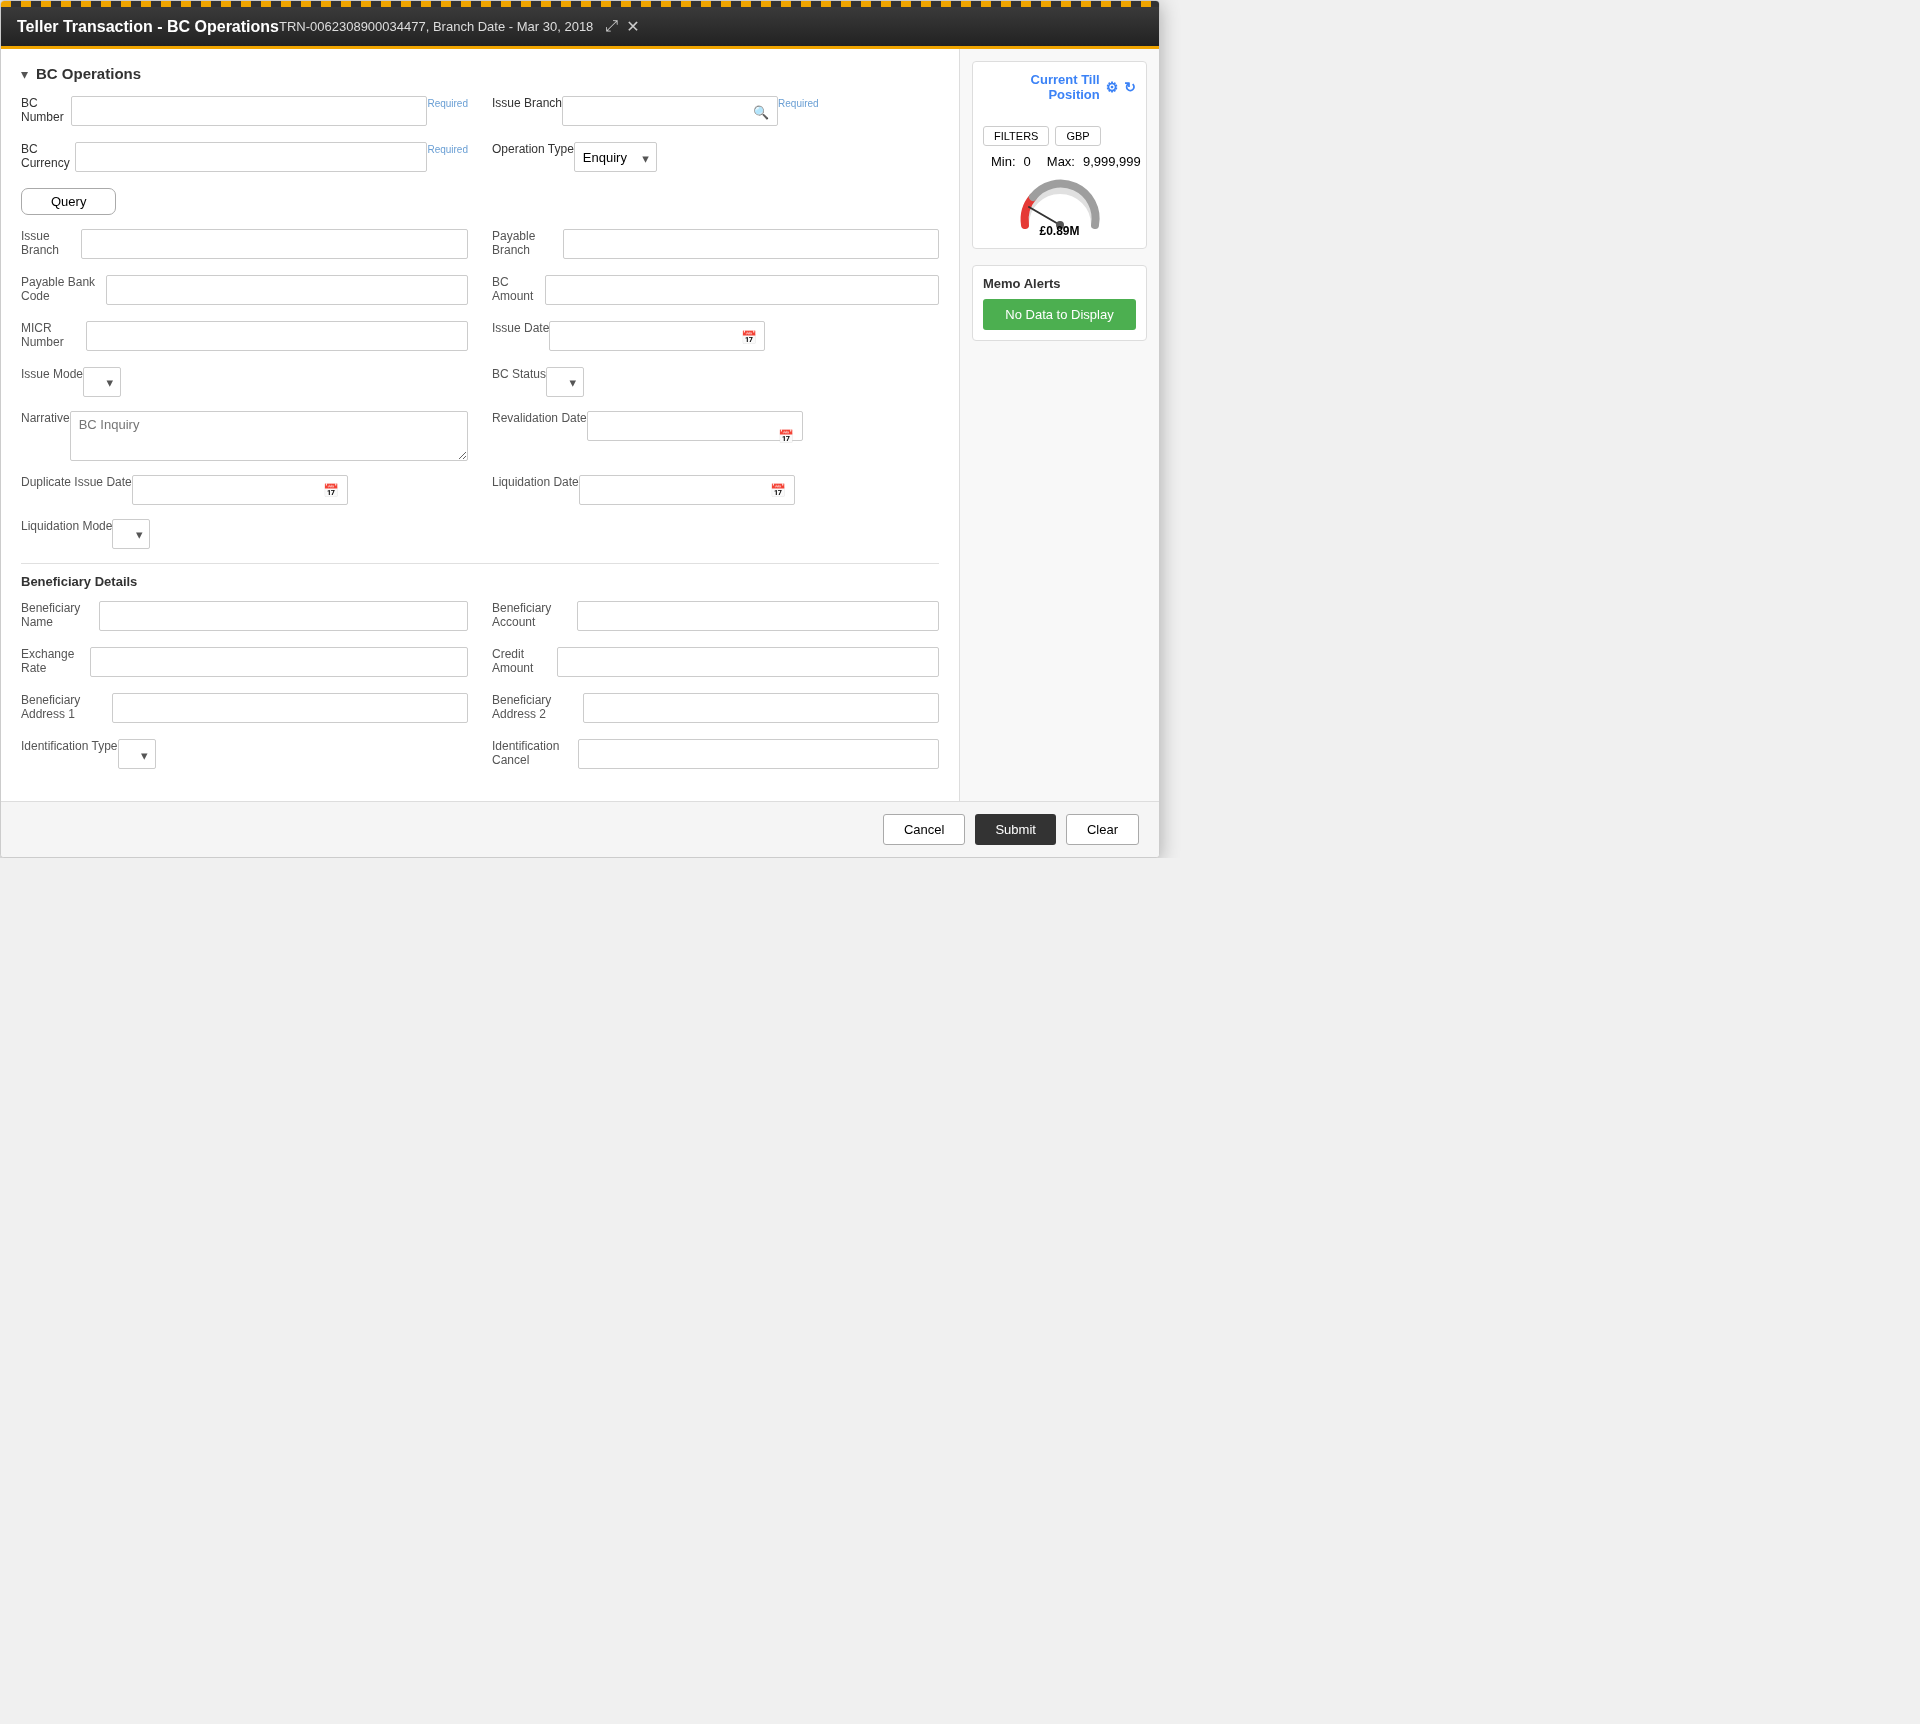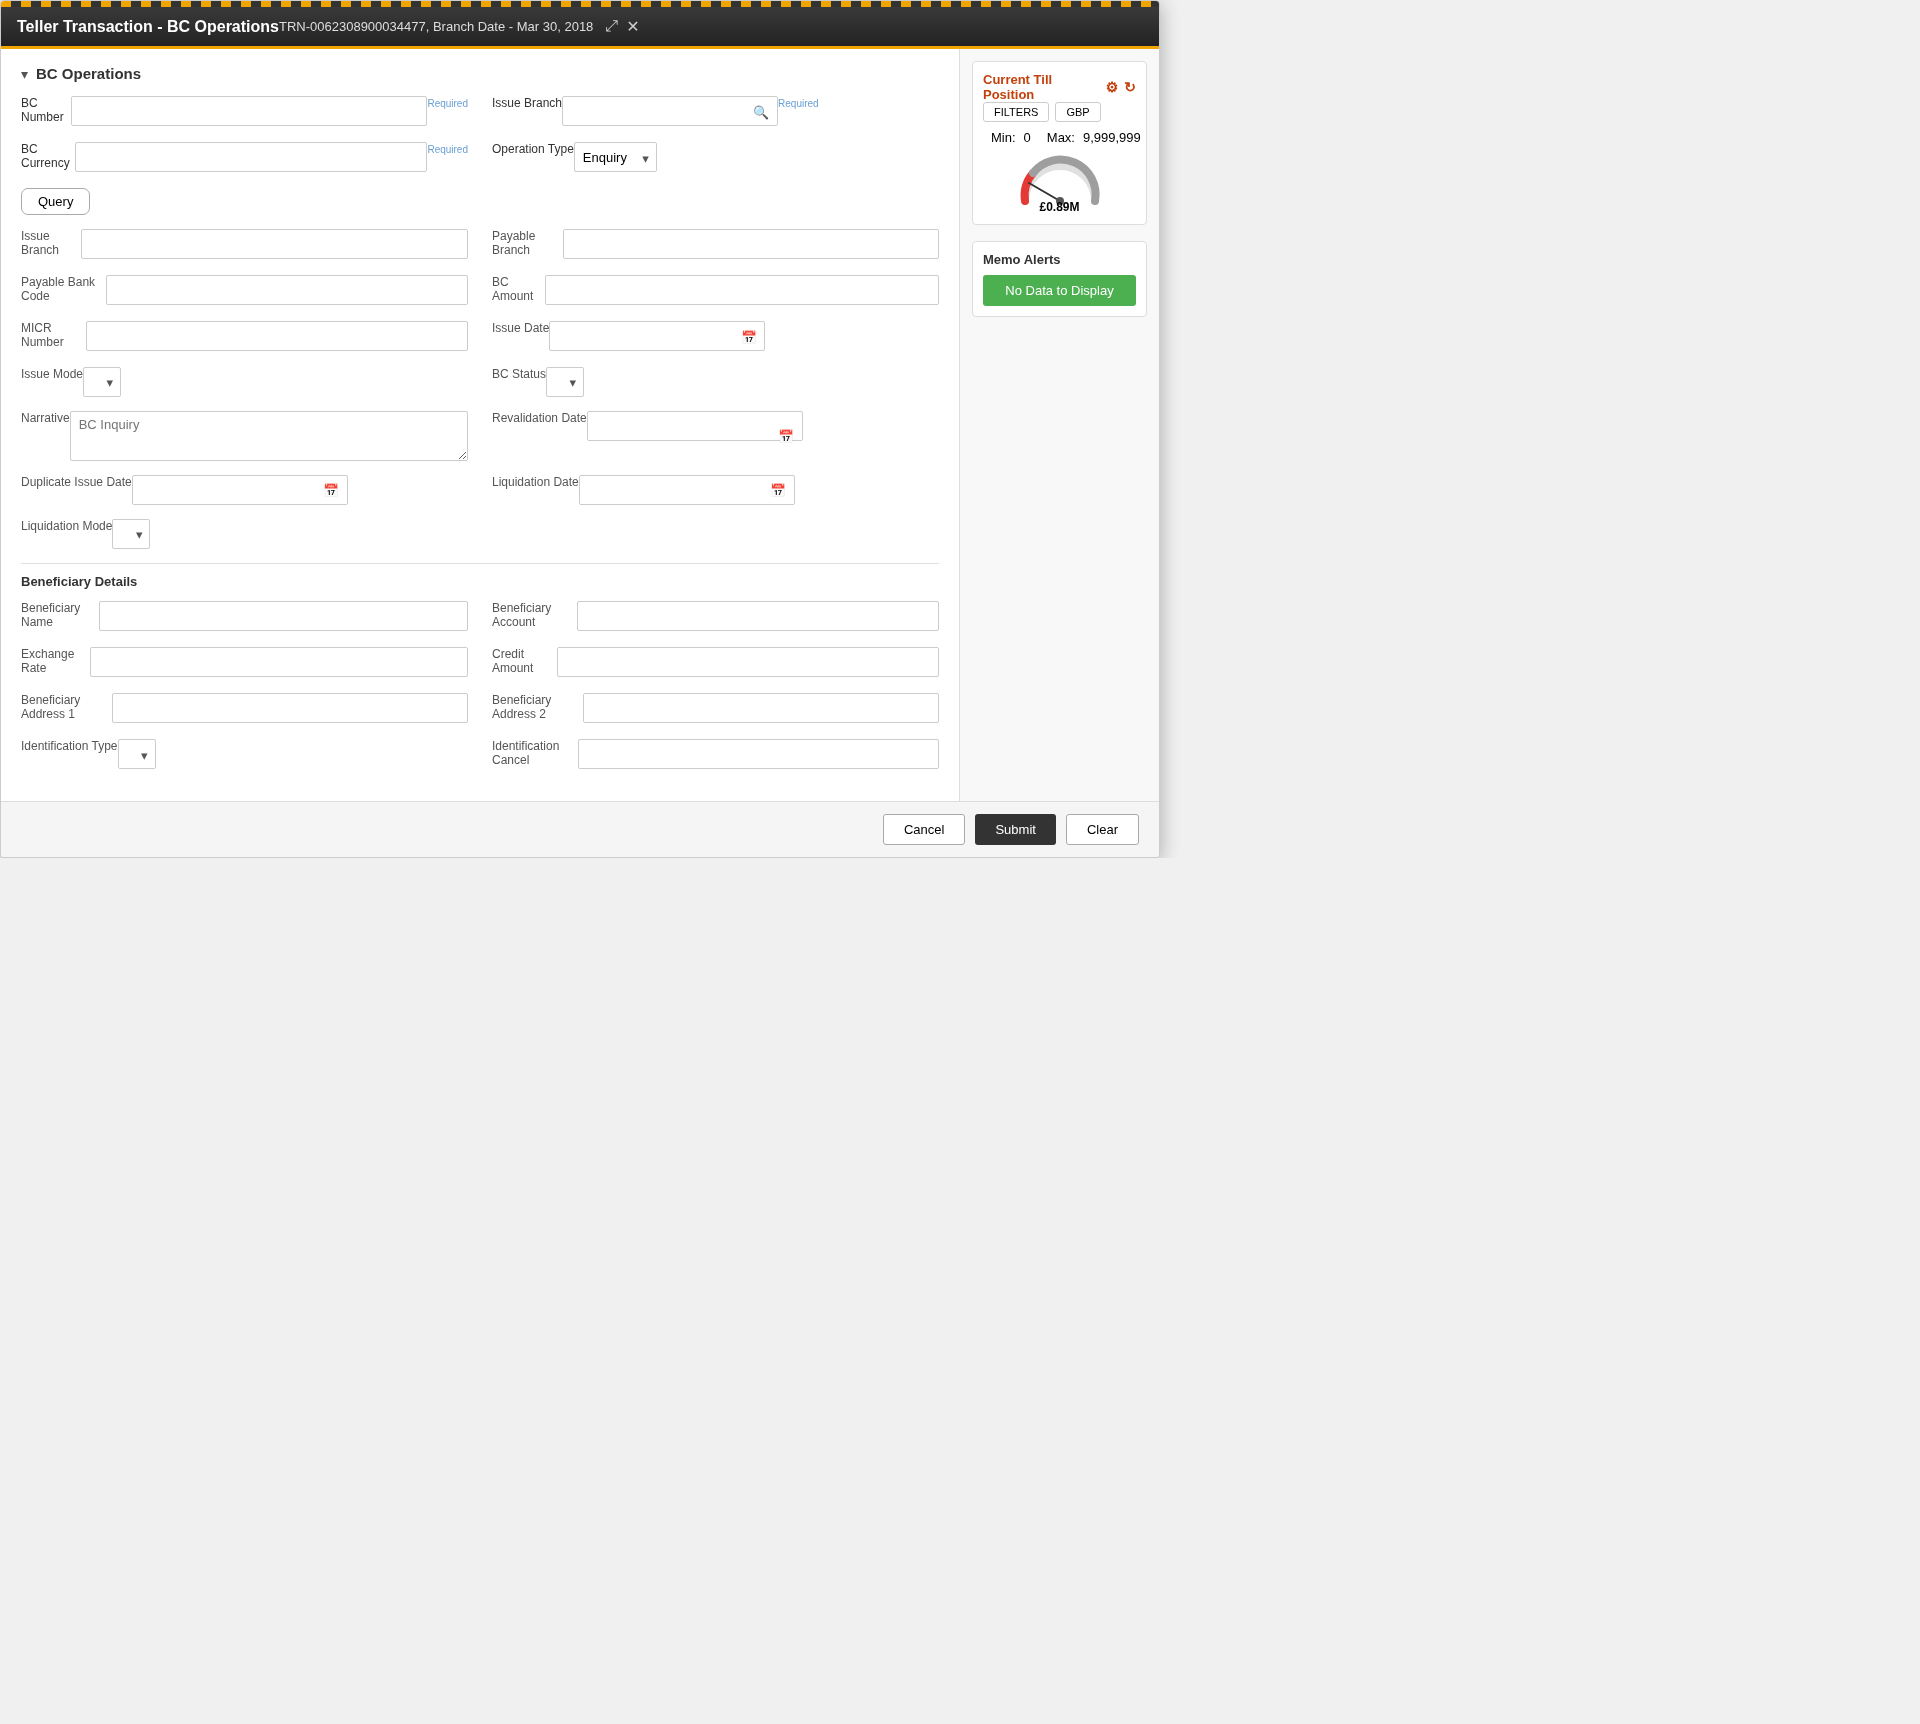--- a/index.html
+++ b/index.html
@@ -24,24 +24,24 @@
     .required-text { font-size: 10px; color: #6a9fd4; text-align: right; margin-top: 2px; }
     .input-with-icon { position: relative; }
     .input-with-icon input { padding-right: 30px; }
     .input-icon { position: absolute; right: 8px; top: 50%; transform: translateY(-50%); color: #555; cursor: pointer; }
     .select-wrapper { position: relative; }
     .select-wrapper select { appearance: none; -webkit-appearance: none; border: 1px solid #ccc; border-radius: 2px; padding: 5px 28px 5px 8px; height: 30px; width: 100%; background: #fff; font-size: 13px; cursor: pointer; }
     .select-wrapper::after { content: "▾"; position: absolute; right: 8px; top: 50%; transform: translateY(-50%); pointer-events: none; color: #555; }
     .textarea-input { border: 1px solid #ccc; border-radius: 2px; padding: 5px 8px; width: 100%; background: #fff; font-size: 13px; min-height: 50px; resize: vertical; }
     .sub-section-title { font-size: 13px; font-weight: bold; color: #333; margin: 8px 0 12px; }
     .sub-label { font-size: 12px; color: #555; margin-bottom: 4px; }
-    .query-btn { background: #fff; border: 1px solid #aaa; border-radius: 7px; padding: 5px 16px; cursor: pointer; font-size: 13px; margin-bottom: 14px; }
+    .query-btn { background: #fff; border: 1px solid #aaa; border-radius: 7px; padding: 5px 29px; cursor: pointer; font-size: 13px; margin-bottom: 14px; }
     
     .sidebar-panel { background: #fff; border: 1px solid #ddd; border-radius: 4px; padding: 10px; }
-    .sidebar-panel-title { font-size: 13px; font-weight: bold; color: #c2410c; margin-bottom: 0; display: flex; align-items: center; gap: 6px; }
+    .sidebar-panel-title { font-size: 13px; font-weight: bold; color: #3b82f6; margin-bottom: 24px; display: flex; align-items: center; gap: 6px; text-align: right; }
     .till-filters { display: flex; gap: 6px; margin-bottom: 8px; }
     .filter-btn { border: 1px solid #ccc; background: #fff; border-radius: 3px; padding: 3px 10px; font-size: 11px; cursor: pointer; }
     .filter-btn.active { background: #fff; }
     .till-minmax { font-size: 11px; display: flex; align-items: center; gap: 8px; margin-bottom: 6px; }
     .min-dot { display: inline-block; width: 10px; height: 10px; background: #e53935; border-radius: 2px; }
     .max-dot { display: inline-block; width: 10px; height: 10px; background: #43a047; border-radius: 2px; }
     .memo-alerts-panel { background: #fff; border: 1px solid #ddd; border-radius: 4px; padding: 10px; }
     .memo-title { font-size: 13px; font-weight: bold; color: #333; margin-bottom: 8px; }
     .no-data-btn { background: #4caf50; color: #fff; border: none; border-radius: 3px; padding: 8px 12px; width: 100%; font-size: 13px; cursor: default; }
     .frequent-panel { background: #fff; border: 1px solid #ddd; border-radius: 4px; padding: 10px; min-height: 120px; }

